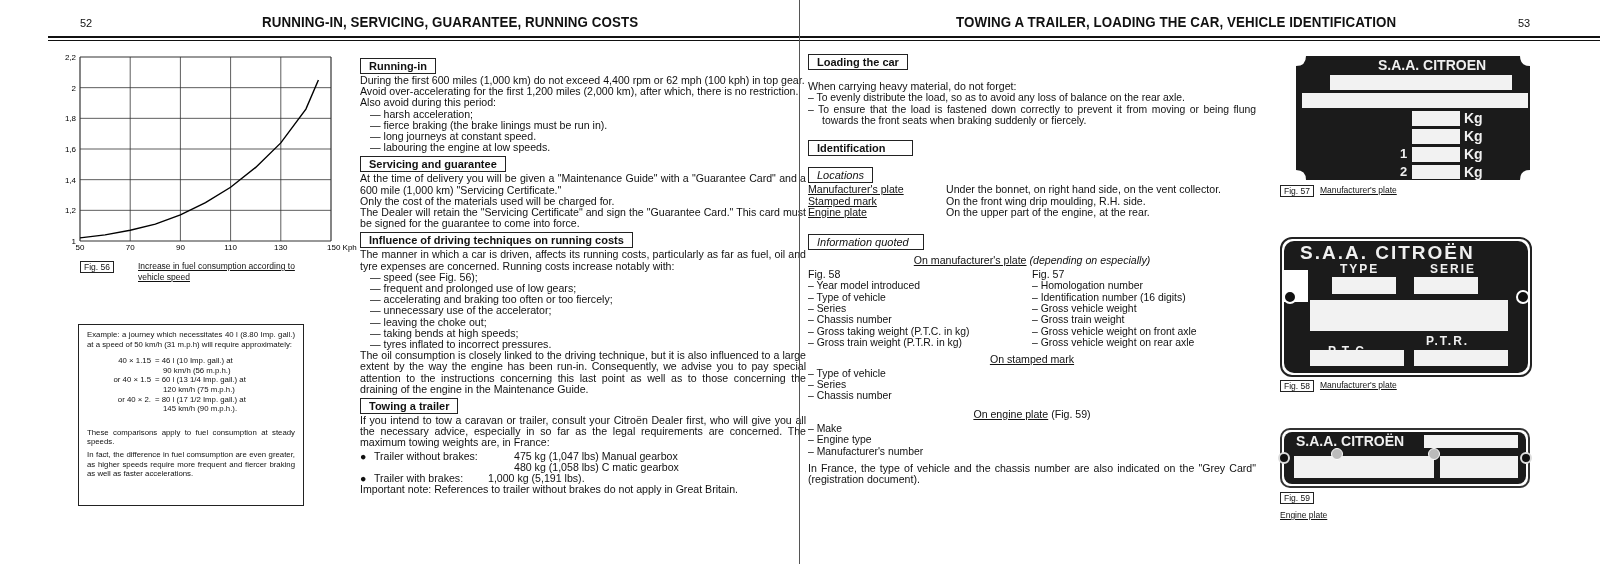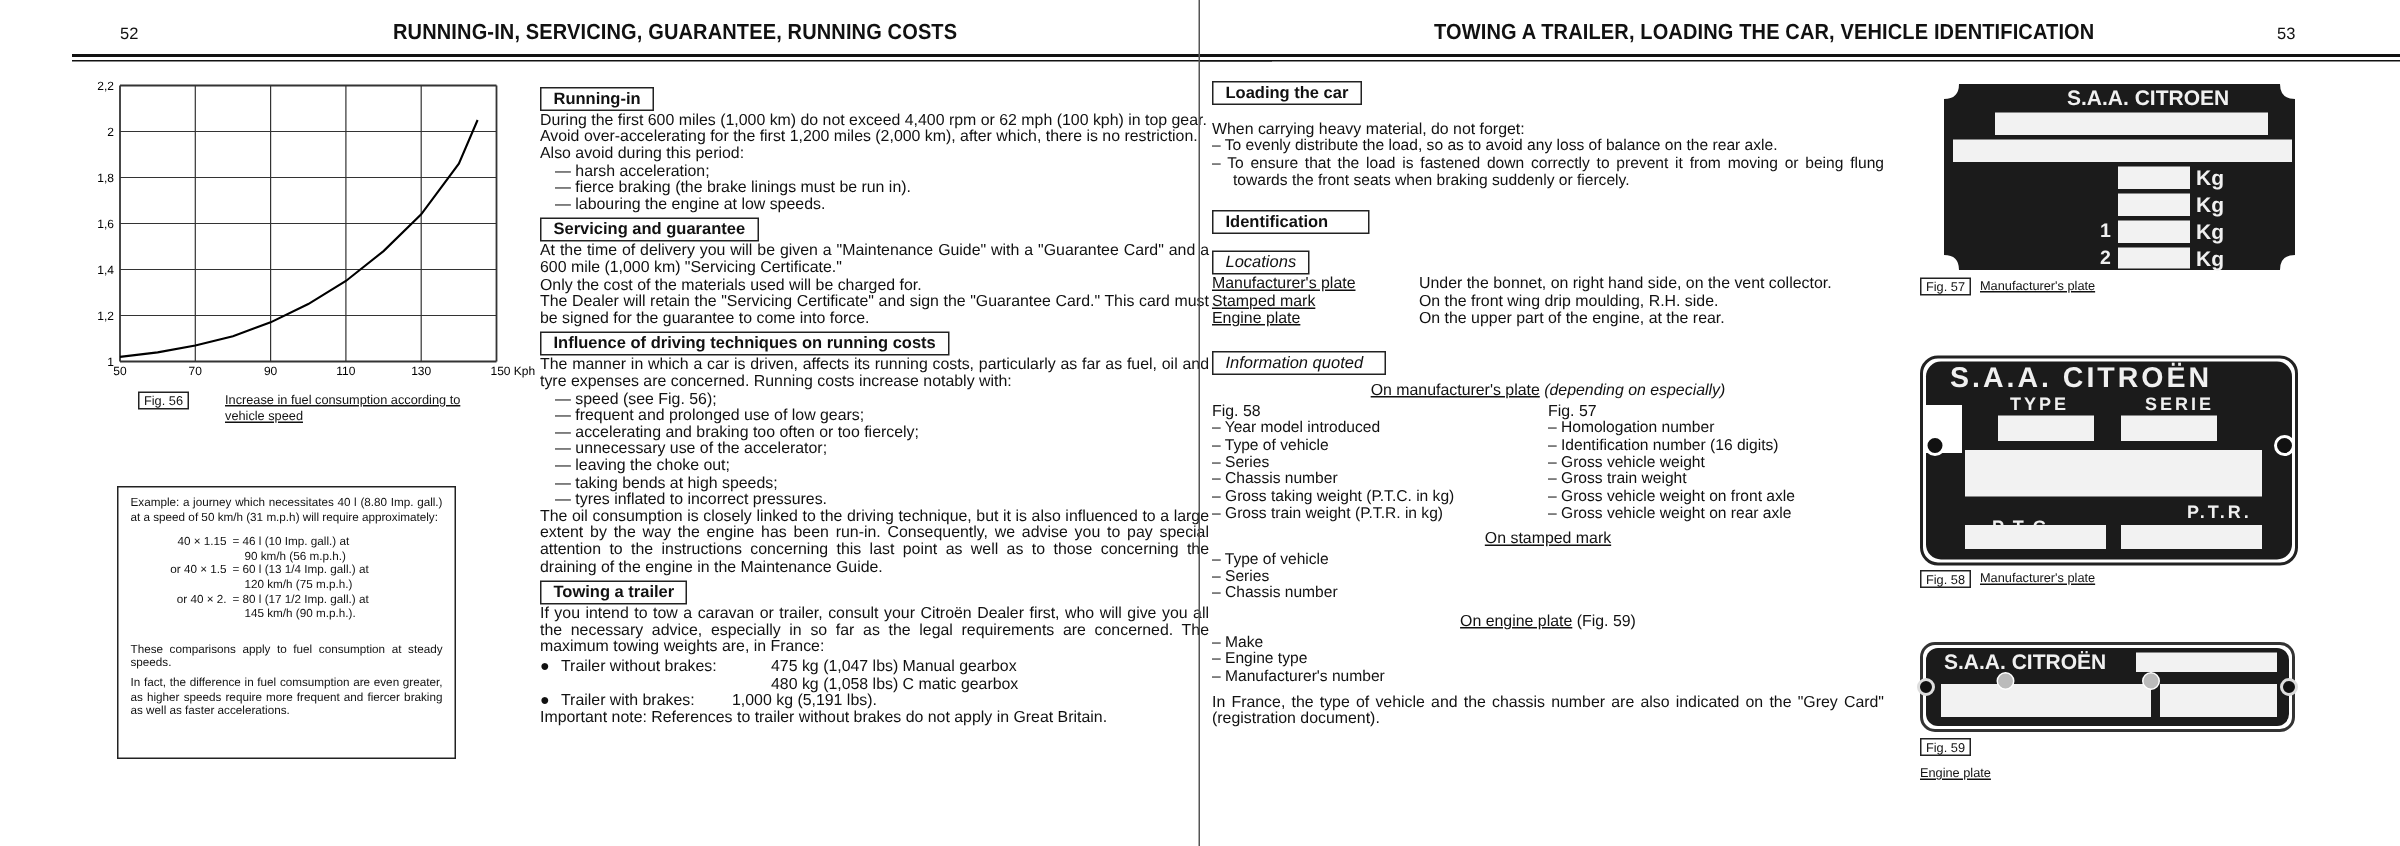--- a/index.html
+++ b/index.html
@@ -69,21 +69,21 @@
         <text x="132.4" y="206" text-anchor="middle" font-size="8" font-family="Liberation Sans, sans-serif">90</text>
         <line x1="182.6" x2="182.6" y1="13" y2="197" stroke="#333" stroke-width="0.8"></line>
         <text x="182.6" y="206" text-anchor="middle" font-size="8" font-family="Liberation Sans, sans-serif">110</text>
         <line x1="232.8" x2="232.8" y1="13" y2="197" stroke="#333" stroke-width="0.8"></line>
         <text x="232.8" y="206" text-anchor="middle" font-size="8" font-family="Liberation Sans, sans-serif">130</text>
         <line x1="283" x2="283" y1="13" y2="197" stroke="#333" stroke-width="1.2"></line>
         <text x="279" y="206" text-anchor="start" font-size="8" font-family="Liberation Sans, sans-serif">150 Kph</text>
         <path d="M32.0 193.9 L57.1 190.9 L82.2 186.3 L107.3 180.1 L132.4 170.9 L157.5 158.7 L182.6 143.3 L207.7 123.4 L232.8 98.9 L257.9 65.1 L270.4 36.0 " fill="none" stroke="#000" stroke-width="1.4"></path>
       </svg>
   </div>
-  <div class="figcap" style="position:absolute; left:44px; top:261px; width:240px;gap:24px;">
+  <div class="figcap" style="position:absolute; left:32px; top:261px; width:240px;gap:24px;">
     <span class="figtag">Fig. 56</span>
     <span class="figtext"><span>Increase in fuel consumption according to</span><br><span>vehicle speed</span></span>
   </div>
 
   <div class="example-box">
     <div style="text-align:justify;">Example: a journey which necessitates 40 l (8.80 Imp. gall.) at a speed of 50 km/h (31 m.p.h) will require approximately:</div>
     <div class="eq">
       <div>40 × 1.15</div>
       <div>= 46 l (10 Imp. gall.) at</div>
       <div></div>
@@ -102,20 +102,21 @@
   </div>
 
   <div class="col-mid">
     <div class="boxhead">Running-in</div>
     <div class="txt">During the first 600 miles (1,000 km) do not exceed 4,400 rpm or 62 mph (100 kph) in top gear.</div>
     <div class="txt">Avoid over-accelerating for the first 1,200 miles (2,000 km), after which, there is no restriction.</div>
     <div class="txt">Also avoid during this period:</div>
     <ul class="dash-list">
       <li>harsh acceleration;</li>
       <li>fierce braking (the brake linings must be run in).</li>
+      <li>long journeys at constant speed.</li>
       <li>labouring the engine at low speeds.</li>
     </ul>
 
     <div class="boxhead" style="margin-top:3px;">Servicing and guarantee</div>
     <div class="txt">At the time of delivery you will be given a "Maintenance Guide" with a "Guarantee Card" and a 600 mile (1,000 km) "Servicing Certificate."</div>
     <div class="txt">Only the cost of the materials used will be charged for.</div>
     <div class="txt">The Dealer will retain the "Servicing Certificate" and sign the "Guarantee Card."  This card must be signed for the guarantee to come into force.</div>
 
     <div class="boxhead" style="margin-top:3px;">Influence of driving techniques on running costs</div>
     <div class="txt">The manner in which a car is driven, affects its running costs, particularly as far as fuel, oil and tyre expenses are concerned.  Running costs increase notably with:</div>
@@ -256,21 +257,21 @@
     <div style="position:absolute; left:484px; top:270px; width:24px; height:32px; background:#fff;"></div>
     <div style="position:absolute; left:483px; top:290px; width:14px; height:14px; border-radius:50%; background:#111; border:2px solid #fff;"></div>
     <div style="position:absolute; left:716px; top:290px; width:14px; height:14px; border-radius:50%; background:#111; border:2px solid #fff;"></div>
     <div class="plate-txt" style="left:500px; top:242px; font-size:19px; letter-spacing:2px; font-weight:bold;">S.A.A. CITROËN</div>
     <div class="plate-txt" style="left:540px; top:262px; font-size:12px; letter-spacing:2px;">TYPE</div>
     <div class="plate-txt" style="left:630px; top:262px; font-size:12px; letter-spacing:2px;">SERIE</div>
     <div class="slot" style="left:532px; top:277px; width:64px; height:17px;"></div>
     <div class="slot" style="left:614px; top:277px; width:64px; height:17px;"></div>
     <div class="slot" style="left:510px; top:300px; width:198px; height:31px;"></div>
     <div class="plate-txt" style="left:528px; top:334px; font-size:12px; letter-spacing:2px;margin-top:10px;">P.T.C.</div>
-    <div class="plate-txt" style="left:626px; top:334px; font-size:12px; letter-spacing:2px;margin-left:32px;">P.T.R.</div>
+    <div class="plate-txt" style="left:626px; top:334px; font-size:12px; letter-spacing:2px;">P.T.R.</div>
     <div class="slot" style="left:510px; top:350px; width:94px; height:16px;"></div>
     <div class="slot" style="left:614px; top:350px; width:94px; height:16px;"></div>
     <div class="figcap" style="position:absolute; left:480px; top:380px;">
       <span class="figtag">Fig. 58</span>
       <span class="figtext">Manufacturer's plate</span>
     </div>
   </div>
 
   <div>
     <div style="position:absolute; left:480px; top:428px; width:250px; height:60px; border:2px solid #333; border-radius:10px; background:#fff;"></div>

